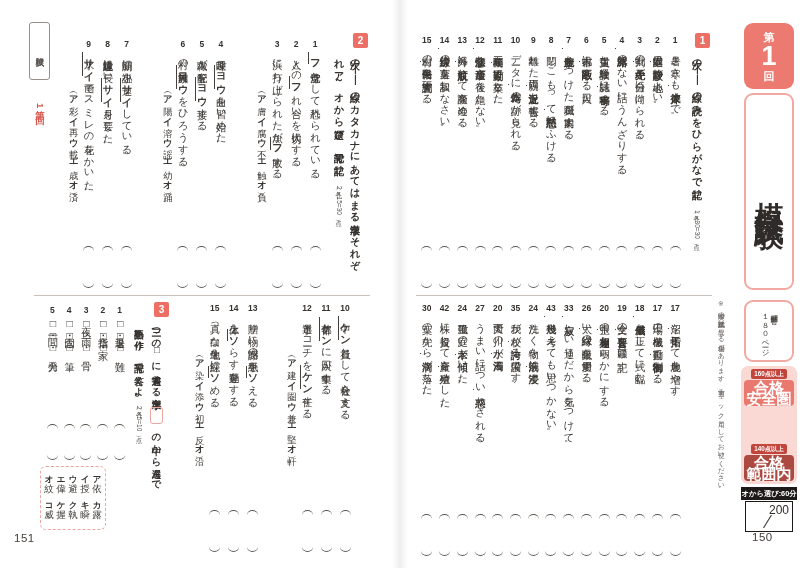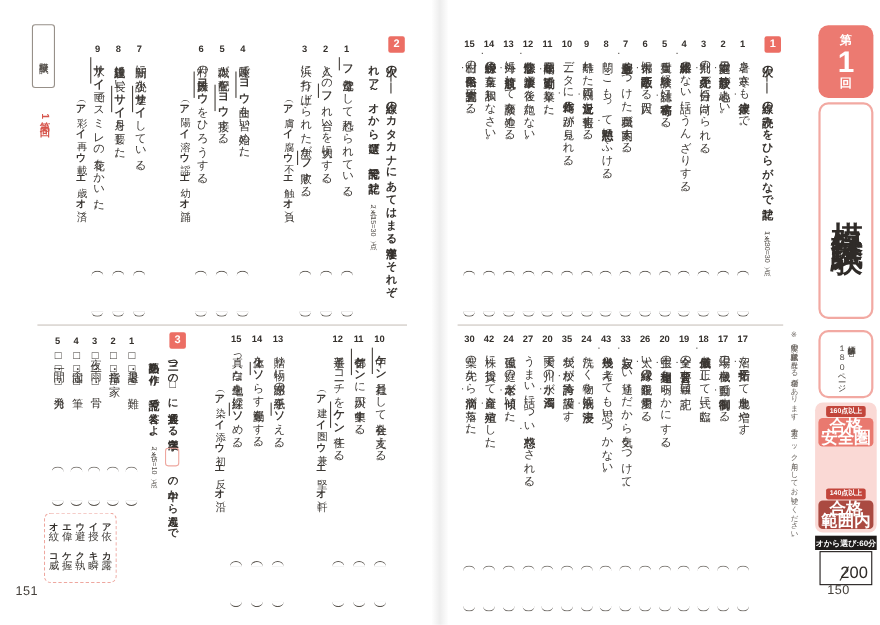--- a/index.html
+++ b/index.html
@@ -88,21 +88,21 @@
   .badge:nth-child(2) .lbl { background:#aa4a41; }
   .badge:nth-child(3) .lbl { background:#5b524e; }
   .badge:nth-child(3) .thr { background:#3f3835; }
   .timerbar { position:absolute; left:341px; top:487px; width:56px; height:13px; background:#1e1a19;
               color:#fff; font-size:7.3px; font-weight:bold; display:flex; align-items:center; justify-content:center;
               letter-spacing:0; }
   .scorebox { position:absolute; left:345px; top:501px; width:48px; height:31px; background:#fff;
               border:1.5px solid #1e1a19; }
   .scorebox::before { content:""; position:absolute; left:14px; bottom:9px; width:15px; height:1px;
                       background:#45403b; transform:rotate(-58deg); }
-  .scorebox .den { position:absolute; right:3px; bottom:2px; font-size:15px; color:#2f2b28; }
+  .scorebox .den { position:absolute; right:3px; bottom:14px; font-size:12px; color:#2f2b28; }
 </style>
 </head>
 <body>
 
 <div class="canvas">
 
   <div class="page left">
 
     <div class="tab-box vt">模擬試験</div>
     <div class="tab-round vt">第1回</div>

